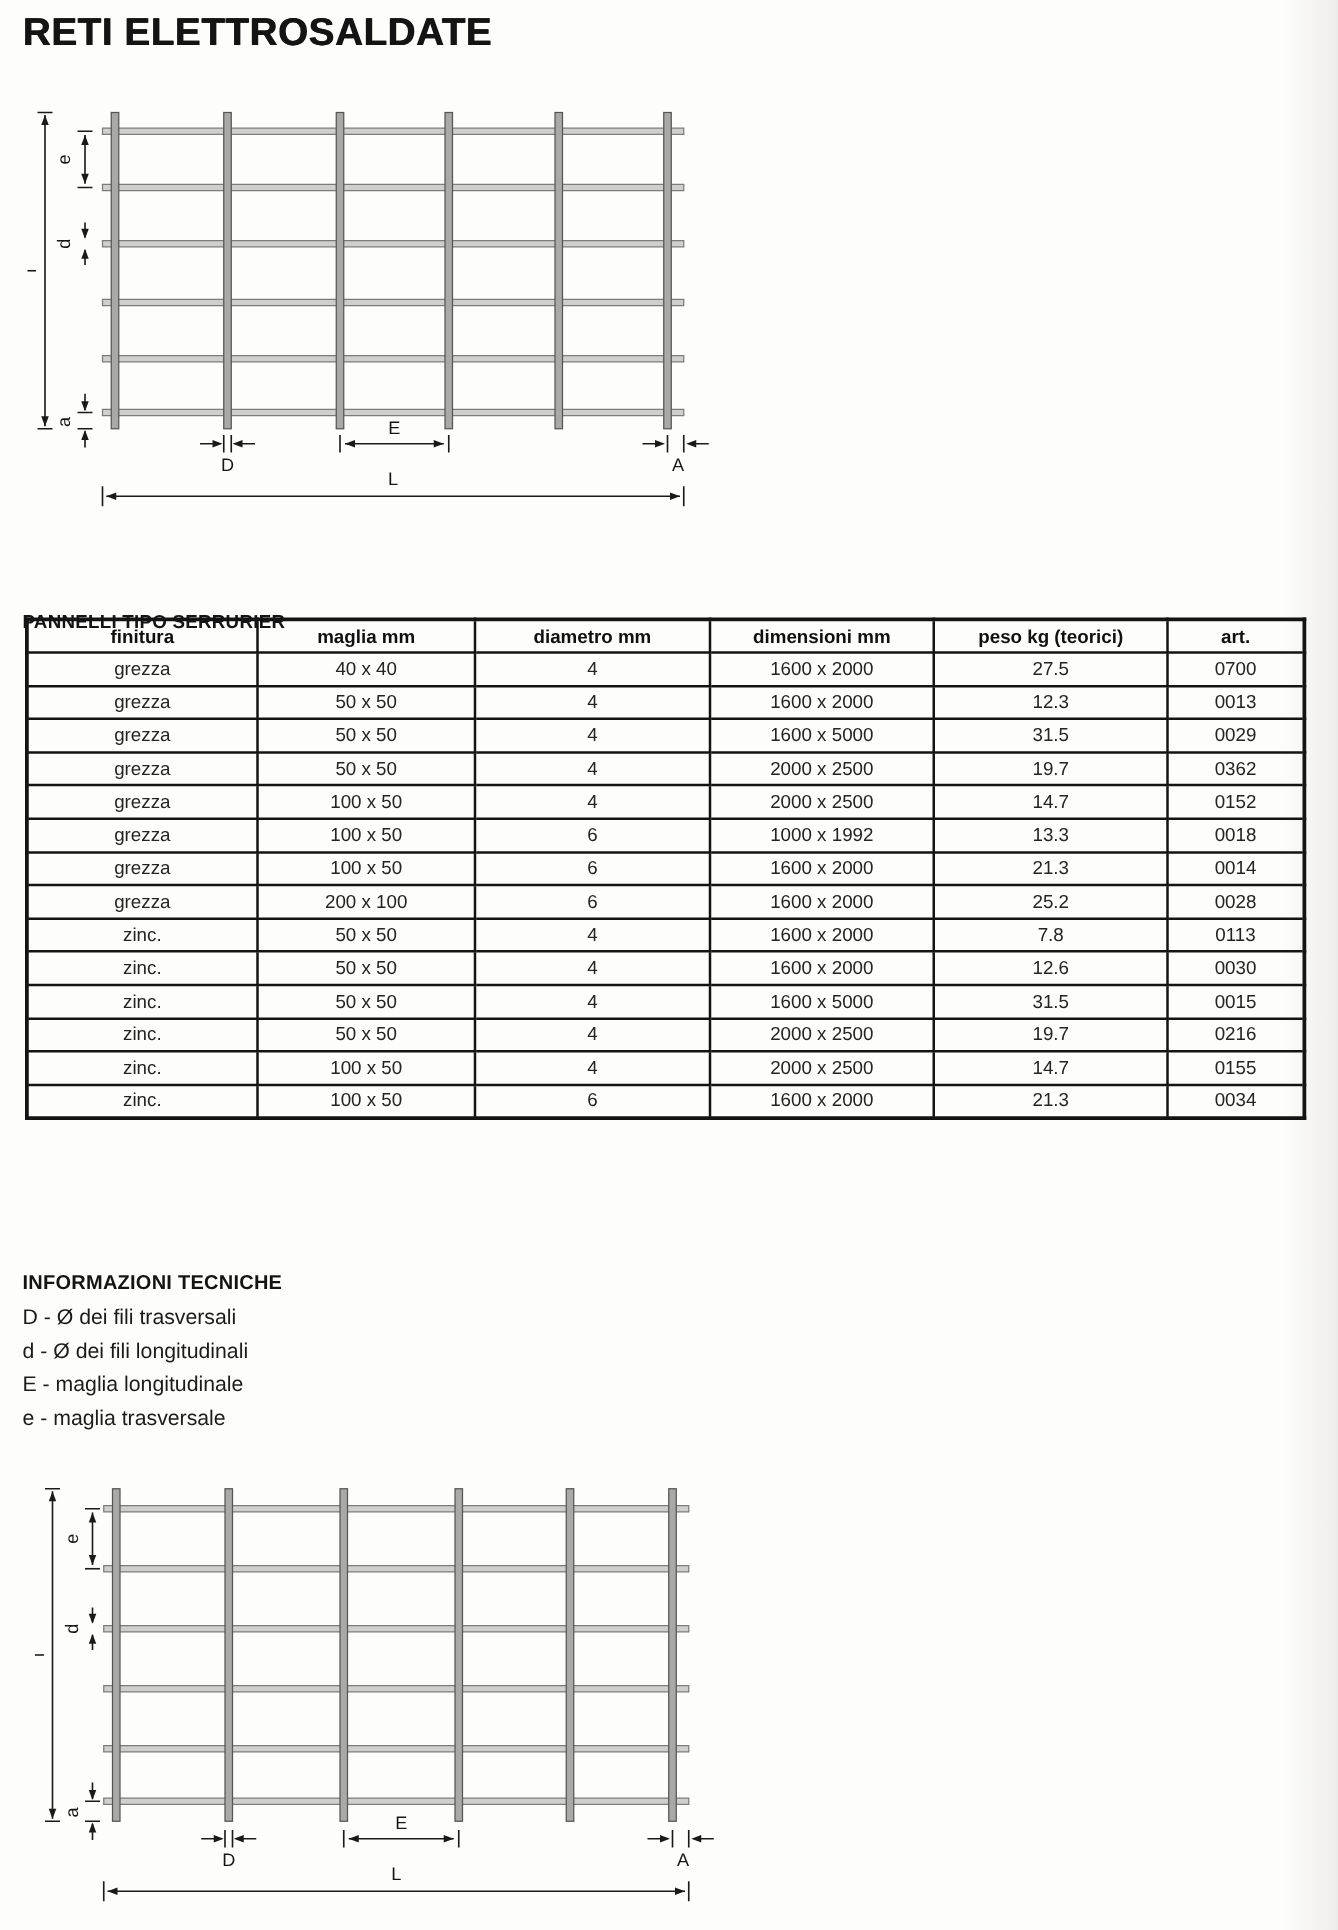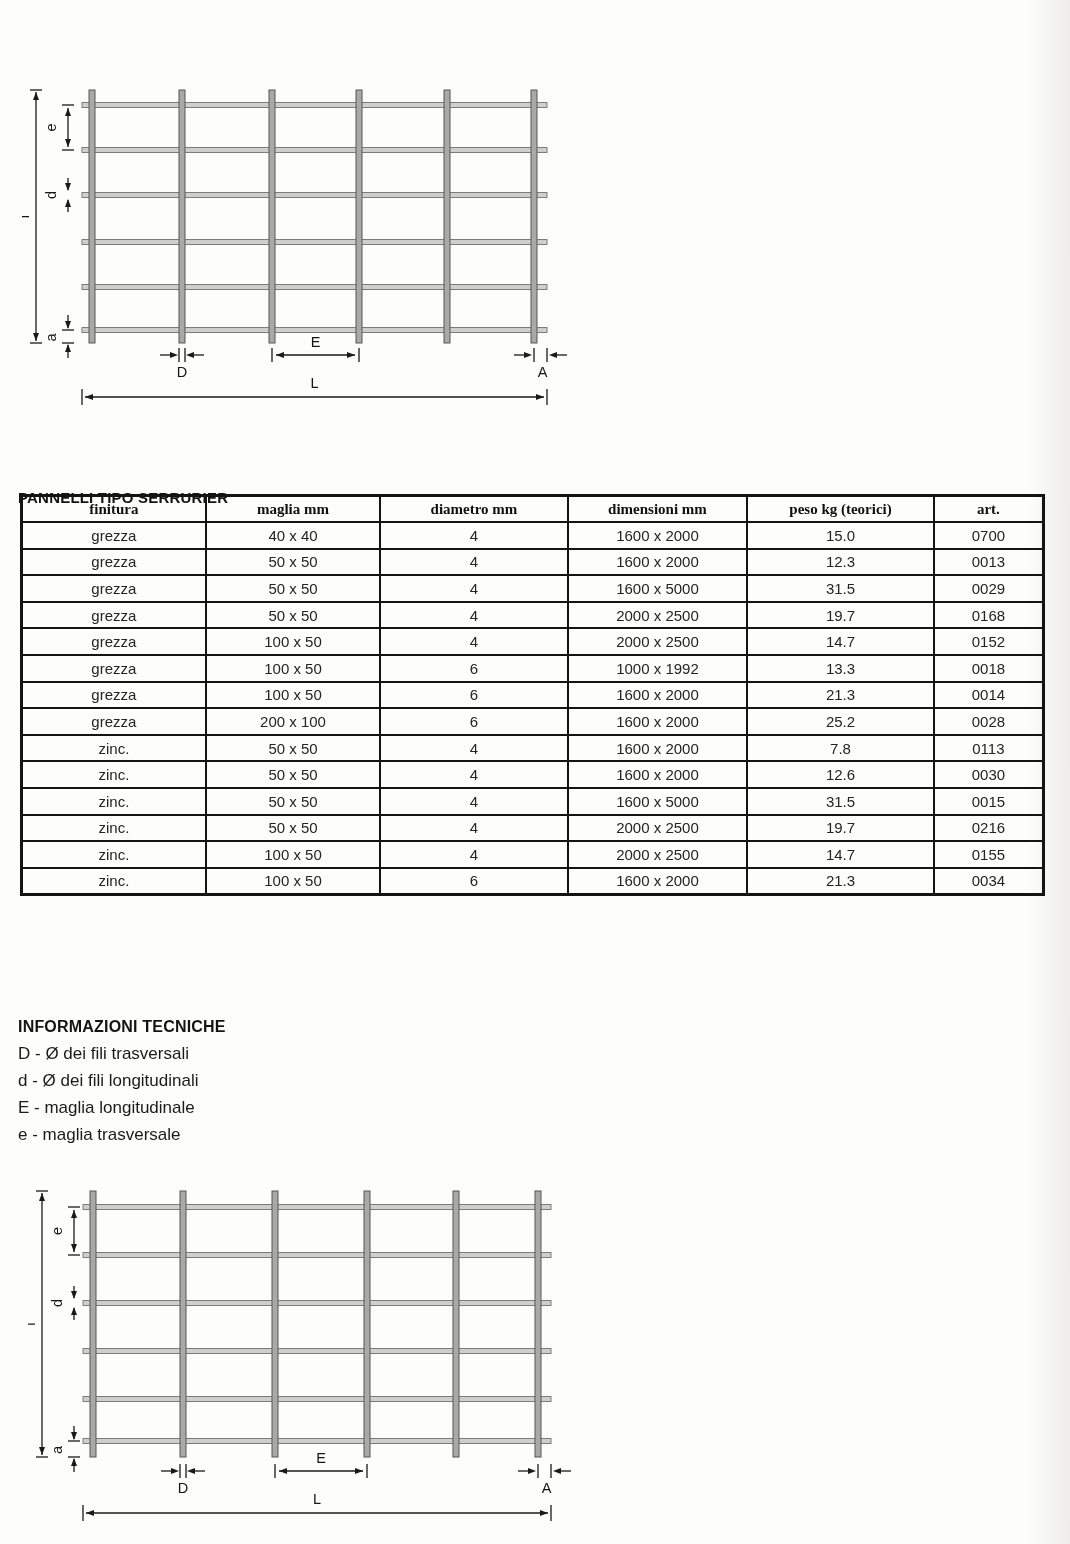--- a/index.html
+++ b/index.html
@@ -24,34 +24,35 @@
   .diagram-bottom { position:absolute; left:28px; top:1185px; }
   table.panels {
     position:absolute; left:20px; top:494px; width:1025px;
     border-collapse:collapse; border:3px solid #141414; background:transparent;
   }
   .panels th, .panels td {
     border:2px solid #141414; text-align:center;
     font-size:15px; padding:2px 4px; height:26.6px; color:#242424;
     white-space:nowrap;
   }
-  .panels th { font-weight:bold; color:#101010;font-family:Liberation Serif, serif; }
+  .panels th { font-weight:bold; color:#101010; }
   .legend {
     position:absolute; left:18px; top:1044px;
     display:flex; gap:104px; font-size:17px;
   }
   .legend-col { display:flex; flex-direction:column; gap:7px; }
   .legend-line { white-space:nowrap; color:#1b1b1b; }
   svg text { font-family:"Liberation Sans", sans-serif; }
 </style>
 </head>
 <body>
 
 <div class="page">
 
+  <h1 class="title">RETI ELETTROSALDATE</h1>
 
   <svg id="mesh-top" class="diagram-top" width="560" height="335" viewBox="0 0 560 335">
       <rect x="60" y="17.5" width="465" height="5" fill="#cfcfcd" stroke="#7c7c7a" stroke-width="1"></rect>
       <rect x="60" y="62.5" width="465" height="5" fill="#cfcfcd" stroke="#7c7c7a" stroke-width="1"></rect>
       <rect x="60" y="107.5" width="465" height="5" fill="#cfcfcd" stroke="#7c7c7a" stroke-width="1"></rect>
       <rect x="60" y="154.5" width="465" height="5" fill="#cfcfcd" stroke="#7c7c7a" stroke-width="1"></rect>
       <rect x="60" y="199.5" width="465" height="5" fill="#cfcfcd" stroke="#7c7c7a" stroke-width="1"></rect>
       <rect x="60" y="242.5" width="465" height="5" fill="#cfcfcd" stroke="#7c7c7a" stroke-width="1"></rect>
       <rect x="67" y="5" width="6" height="253" fill="#a9a9a7" stroke="#565654" stroke-width="1"></rect>
       <rect x="157" y="5" width="6" height="253" fill="#a9a9a7" stroke="#565654" stroke-width="1"></rect>
@@ -131,21 +132,21 @@
           <th>peso kg (teorici)</th>
           <th>art.</th>
         </tr>
       </thead>
     <tbody id="t-body">
         <tr>
           <td>grezza</td>
           <td>40 x 40</td>
           <td>4</td>
           <td>1600 x 2000</td>
-          <td>15.0</td>
+          <td>27.5</td>
           <td>0700</td>
         </tr>
         <tr>
           <td>grezza</td>
           <td>50 x 50</td>
           <td>4</td>
           <td>1600 x 2000</td>
           <td>12.3</td>
           <td>0013</td>
         </tr>
@@ -156,21 +157,21 @@
           <td>1600 x 5000</td>
           <td>31.5</td>
           <td>0029</td>
         </tr>
         <tr>
           <td>grezza</td>
           <td>50 x 50</td>
           <td>4</td>
           <td>2000 x 2500</td>
           <td>19.7</td>
-          <td>0168</td>
+          <td>0362</td>
         </tr>
         <tr>
           <td>grezza</td>
           <td>100 x 50</td>
           <td>4</td>
           <td>2000 x 2500</td>
           <td>14.7</td>
           <td>0152</td>
         </tr>
         <tr>

